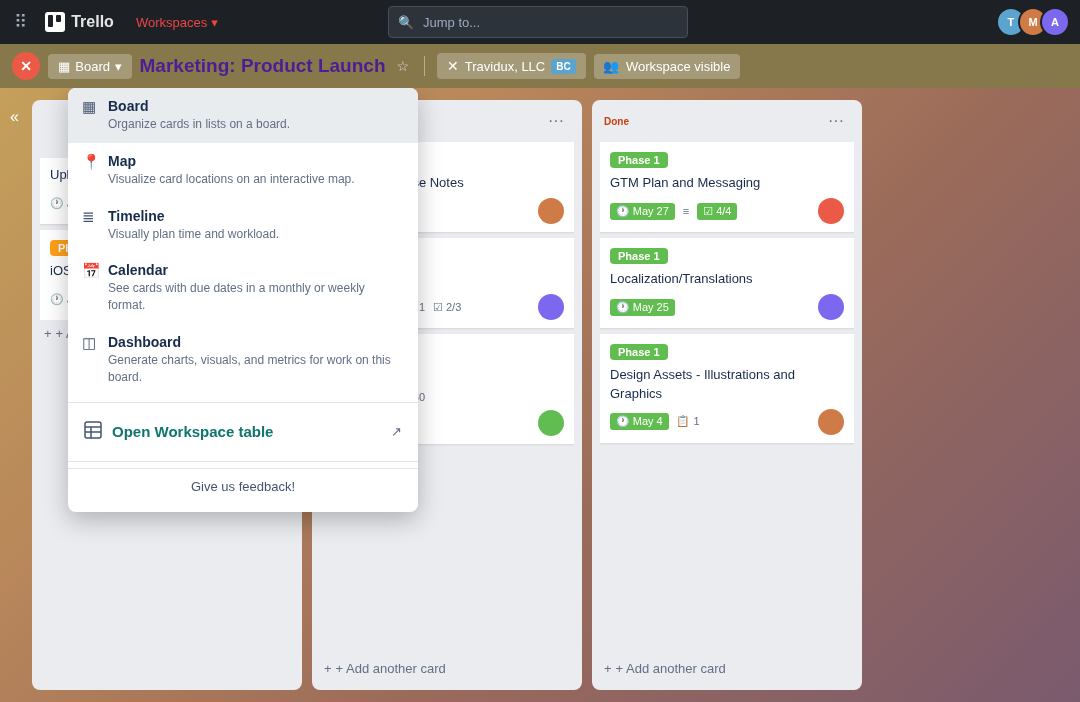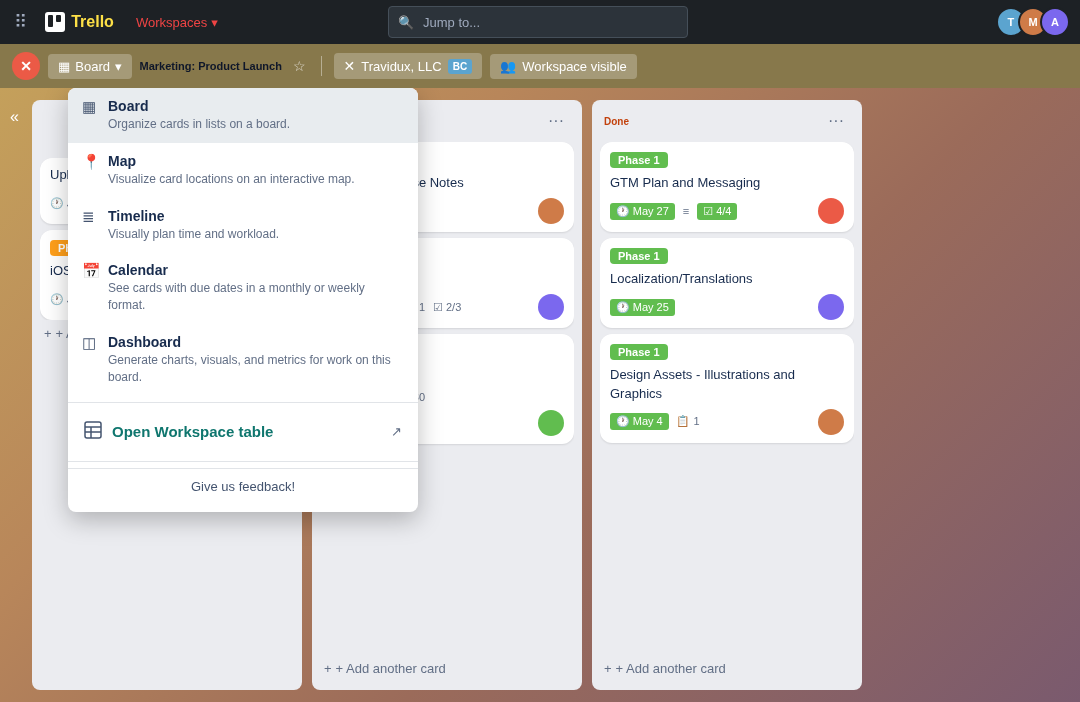--- a/index.html
+++ b/index.html
@@ -8,21 +8,21 @@
     
     .top-nav {
       background: #1d2125;
       height: 44px;
       display: flex;
       align-items: center;
       padding: 0 10px;
       gap: 8px;
     }
     .nav-grid-icon { color: #9faabd; font-size: 18px; cursor: pointer; padding: 4px; }
-    .trello-logo { display: flex; align-items: center; gap: 6px; color: #fde047; font-weight: bold; font-size: 16px; padding: 0 6px; justify-content: space-between; }
+    .trello-logo { display: flex; align-items: center; gap: 6px; color: #e5e5e5; font-weight: bold; font-size: 16px; padding: 0 6px; justify-content: space-between; }
     .workspaces-btn { color: #ef4444; font-size: 13px; background: none; border: none; cursor: pointer; display: flex; align-items: center; gap: 4px; padding: 4px 8px; }
     .search-bar {
       flex: 1; max-width: 300px; margin: 0 auto;
       background: #2c333a; border: 1px solid #454f59; border-radius: 4px;
       height: 32px; display: flex; align-items: center; padding: 0 10px; gap: 8px;
       color: #9faabd; font-size: 13px; cursor: text;
     }
     .avatar-group { display: flex; margin-left: auto; }
     .avatar-small { width: 30px; height: 30px; border-radius: 50%; border: 2px solid #1d2125; margin-left: -8px; background: #ccc; overflow: hidden; display: flex; align-items: center; justify-content: center; font-size: 11px; font-weight: bold; color: white; }
     .av1 { background: #5ba4cf; }
@@ -36,21 +36,21 @@
       display: flex;
       align-items: center;
       padding: 0 12px;
       gap: 8px;
     }
     .board-nav-left { display: flex; align-items: center; gap: 8px; flex: 1; }
     .view-btn {
       background: rgba(255,255,255,0.25); border: none; color: white; font-size: 13px;
       padding: 5px 10px; border-radius: 4px; cursor: pointer; display: flex; align-items: center; gap: 5px; font-weight: 500;
     }
-    .board-title { color: #0f172a; font-size: 11px; font-weight: bold; }
+    .board-title { color: #4c1d95; font-size: 19px; font-weight: bold; }
     .star-btn { background: none; border: none; color: rgba(255,255,255,0.7); cursor: pointer; font-size: 14px; padding: 3px; }
     .separator { width: 1px; height: 20px; background: rgba(255,255,255,0.4); margin: 0 4px; }
     .workspace-badge {
       background: rgba(255,255,255,0.25); border: none; color: white; font-size: 13px;
       padding: 5px 10px; border-radius: 4px; cursor: pointer; display: flex; align-items: center; gap: 6px;
     }
     .bc-badge { background: #5ba4cf; color: white; font-size: 10px; font-weight: bold; padding: 2px 5px; border-radius: 3px; }
     .workspace-visible-btn {
       background: rgba(255,255,255,0.25); border: none; color: white; font-size: 13px;
       padding: 5px 10px; border-radius: 4px; cursor: pointer; display: flex; align-items: center; gap: 6px;
@@ -133,21 +133,21 @@
       justify-content: space-between;
       padding: 2px 4px;
     }
     .list-title { font-size: 10px; font-weight: 600; color: #c2410c; }
     .list-menu-btn { background: none; border: none; cursor: pointer; color: #626f86; font-size: 16px; padding: 2px 6px; border-radius: 4px; }
     .cards-container { display: flex; flex-direction: column; gap: 6px; overflow-y: auto; flex: 1; }
 
     
     .card {
       background: white;
-      border-radius: 12px;
+      border-radius: 0;
       padding: 8px 10px;
       box-shadow: 0 1px 2px rgba(0,0,0,0.1);
       cursor: pointer;
     }
     .phase-badge {
       display: inline-block;
       padding: 2px 8px;
       border-radius: 4px;
       font-size: 11px;
       font-weight: 600;

